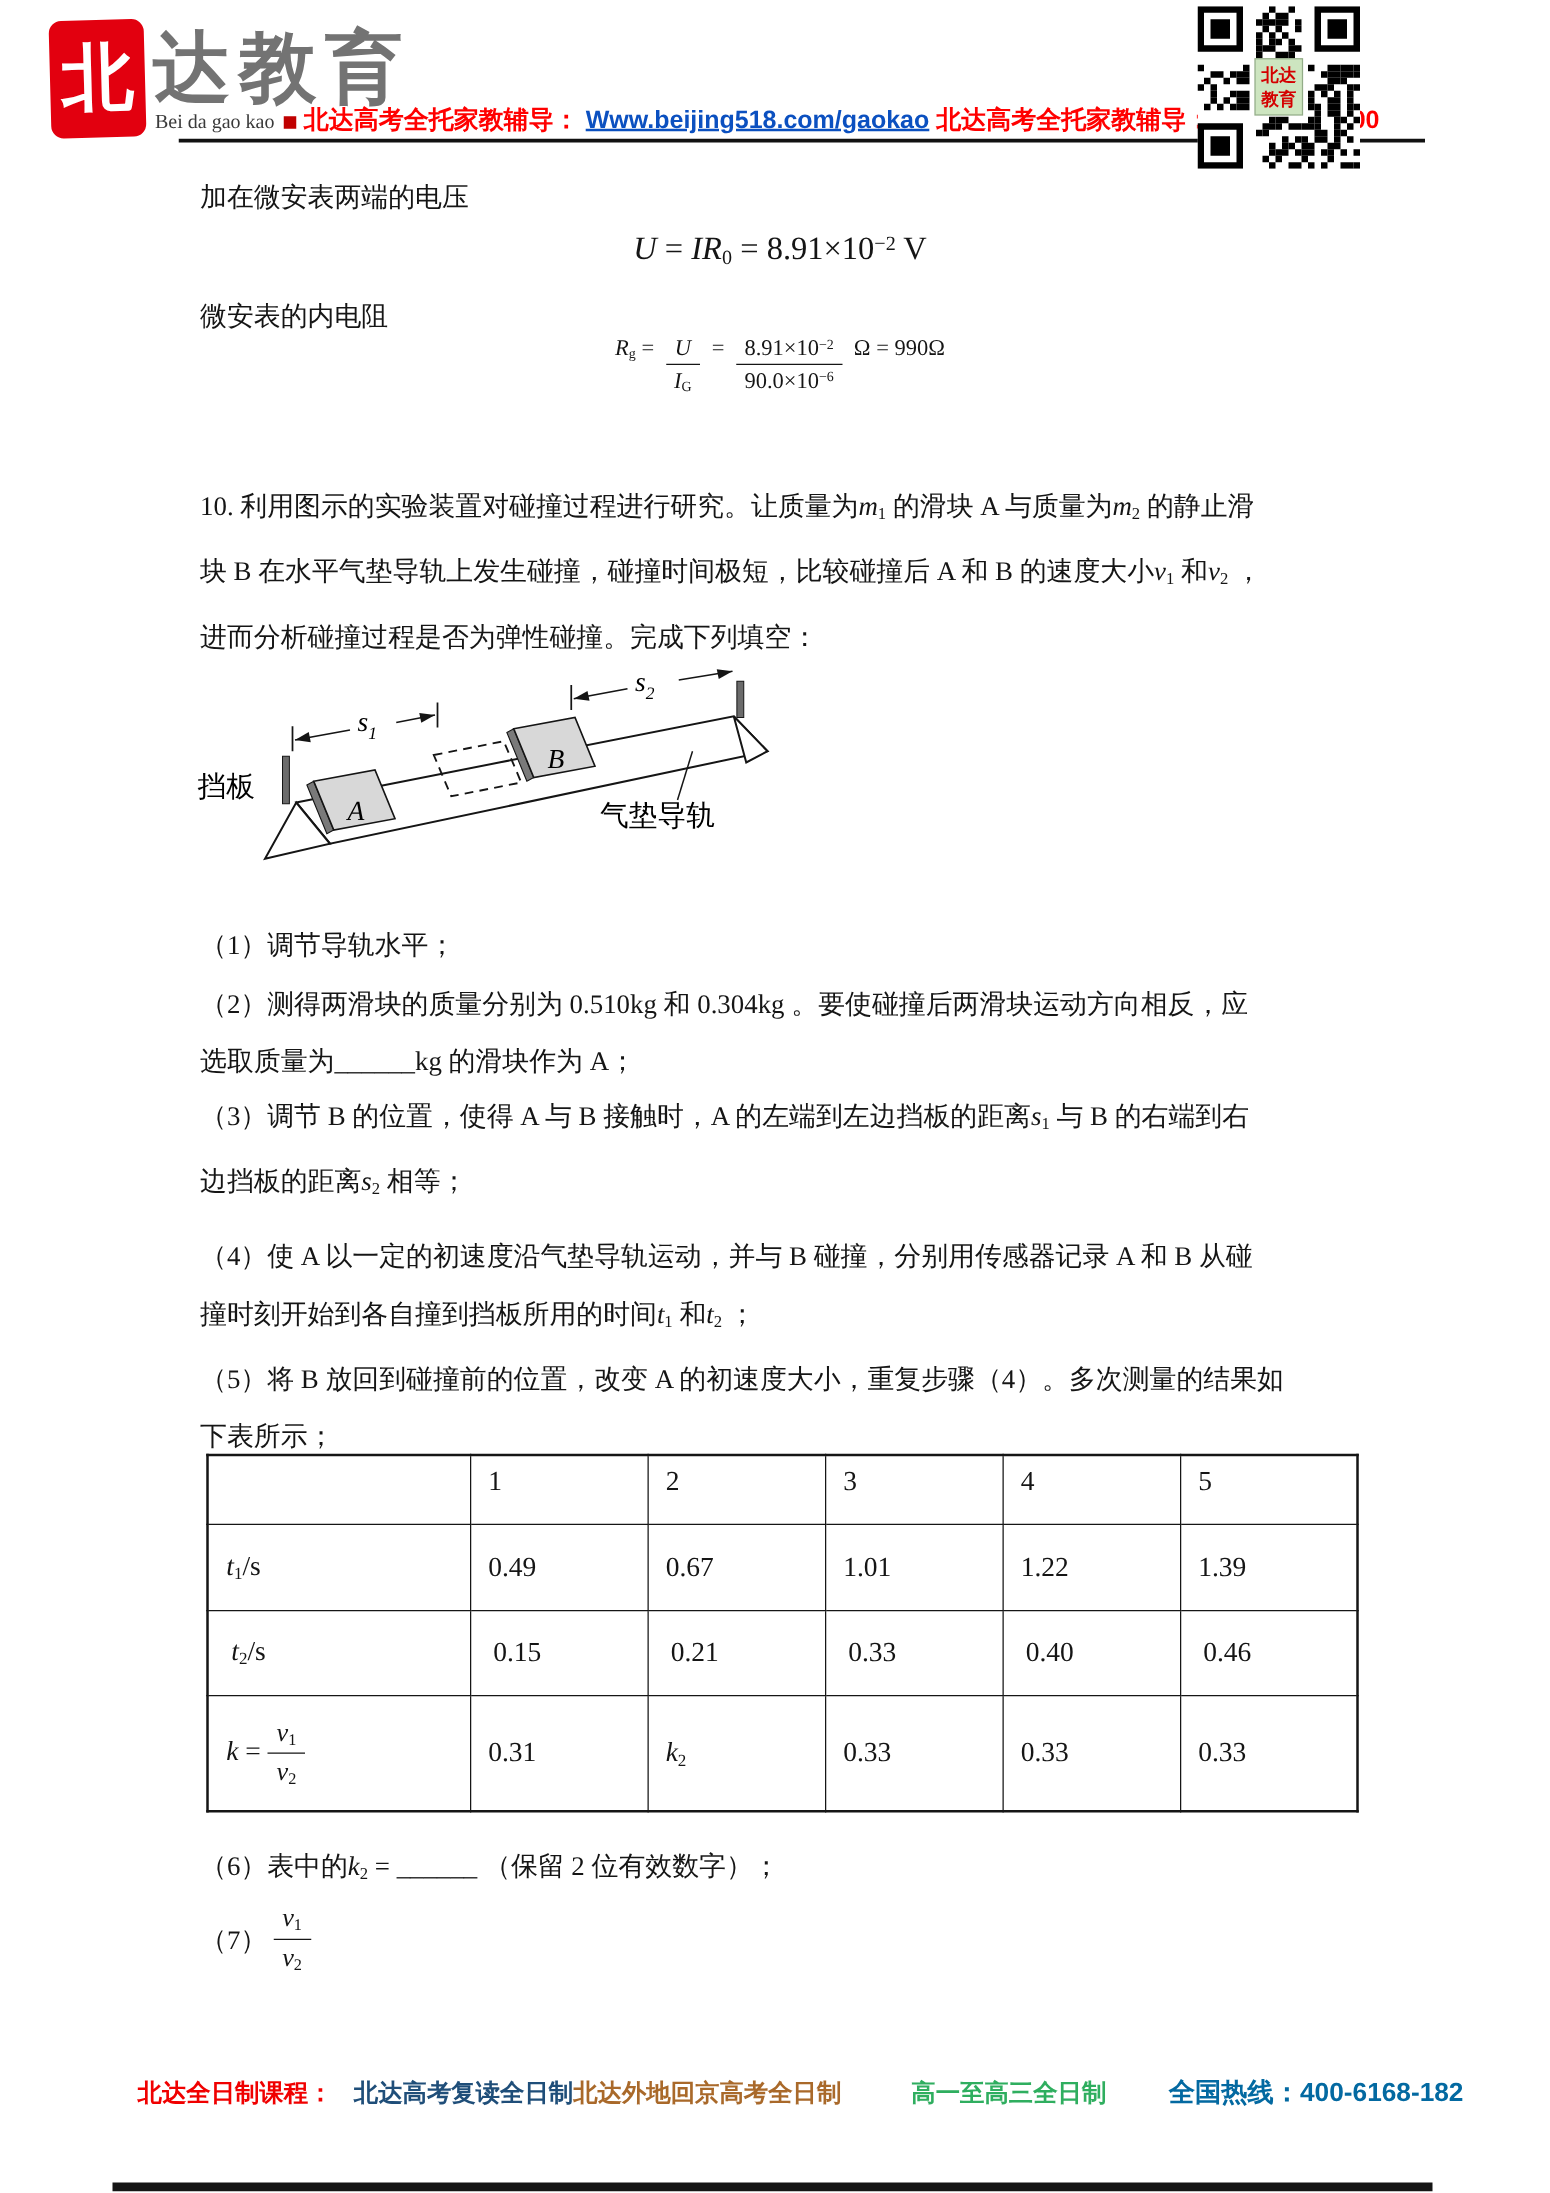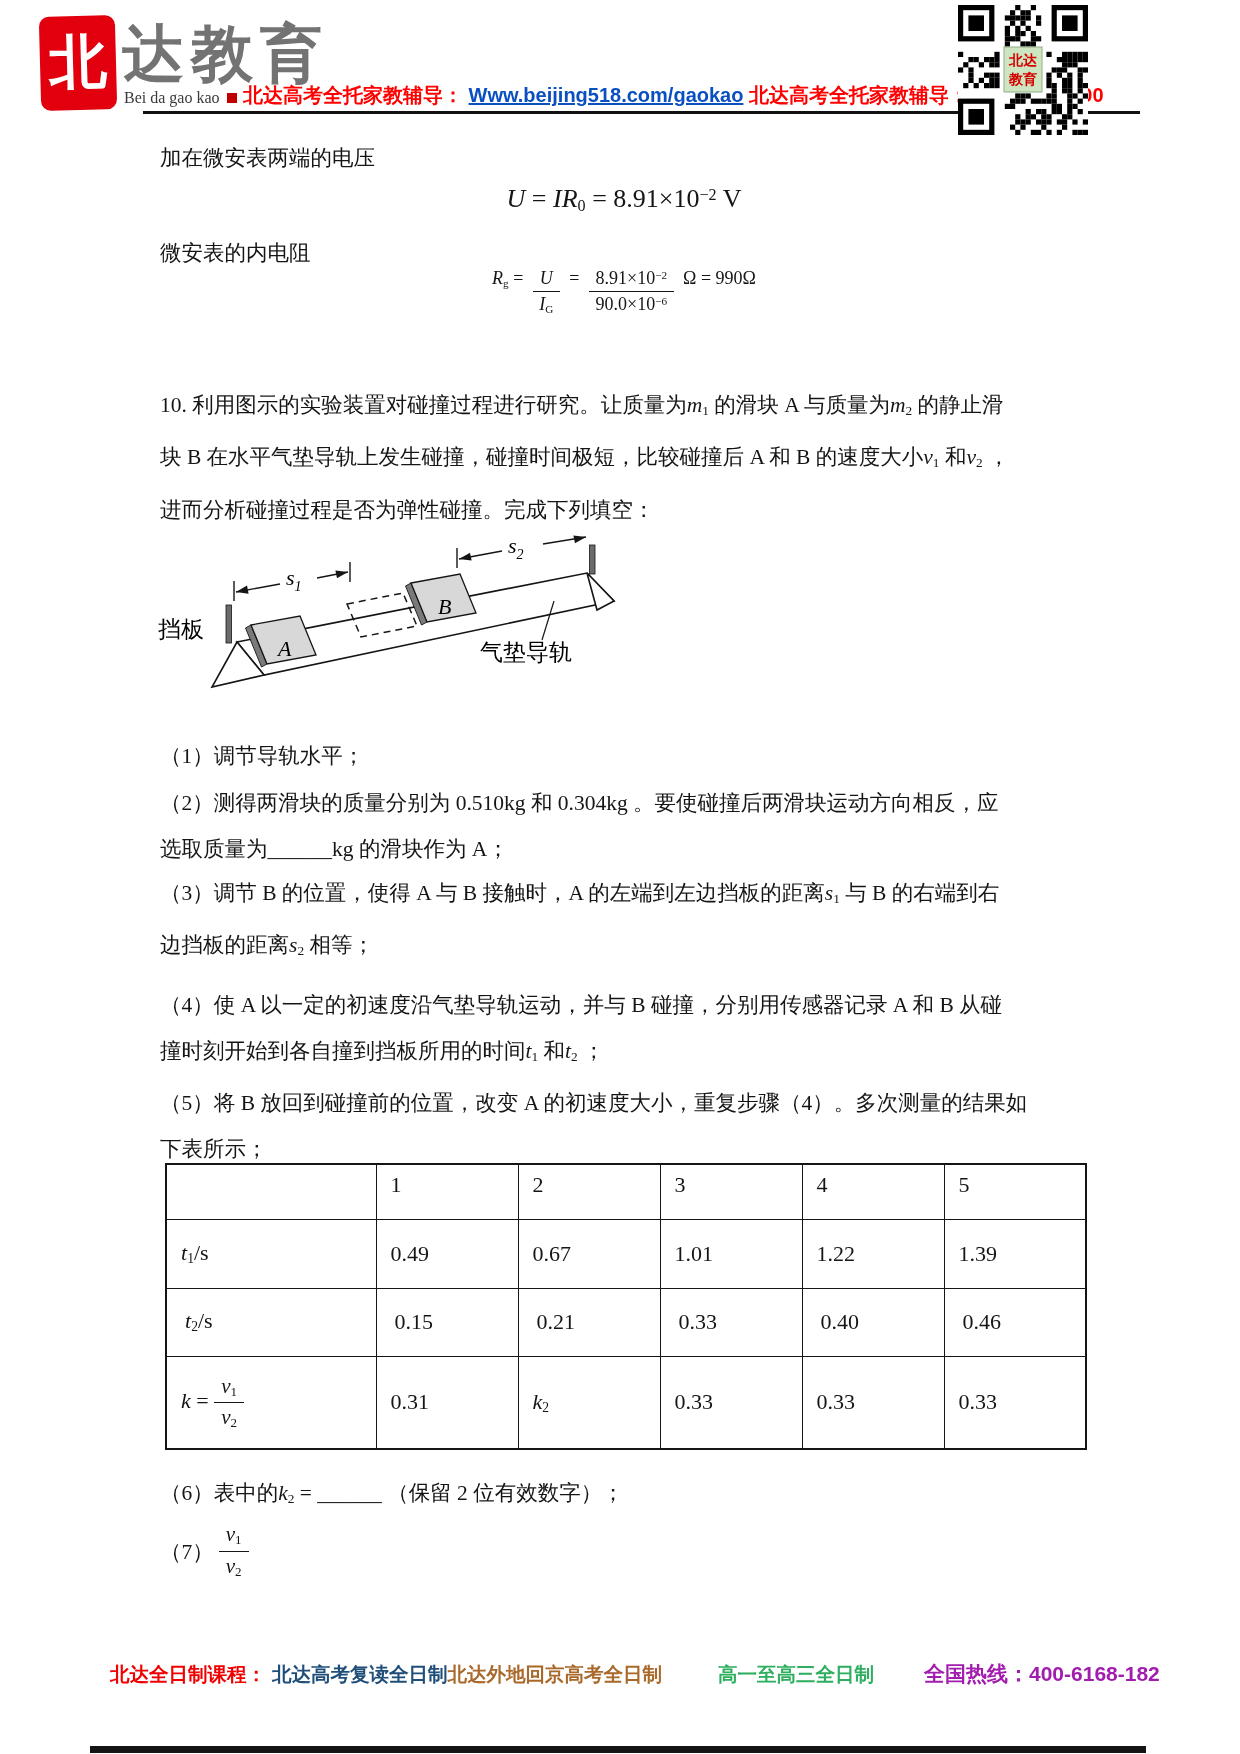--- a/index.html
+++ b/index.html
@@ -60,21 +60,21 @@
   .tblwrap { left:165px; top:1163px; }
   table.data { border-collapse:collapse; width:920px; table-layout:fixed; border:2.5px solid #151515; }
   table.data td { border:1.4px solid #151515; font-size:22px; padding-left:14px; vertical-align:middle; }
   table.data col.c0 { width:210px; } table.data col.cd { width:142px; }
   tr.hdr td { height:55px; vertical-align:top; padding-top:7px; }
   tr.r1 td { height:69px; } tr.r2 td { height:68px;padding-left:18px; } tr.r3 td { height:93px; }
 
   
   .footer { left:110px; top:1660px; display:flex; align-items:baseline; white-space:nowrap;
     font-family:"Liberation Sans","DejaVu Sans",sans-serif; font-weight:bold; font-size:19.5px; }
-  .f2 { margin-left:6px;text-align:center; } .f3 { } .f4 { margin-left:56px; }
+  .f2 { margin-left:17px;text-align:center; } .f3 { } .f4 { margin-left:56px; }
   .f5 { margin-left:50px; font-size:21px; }
   .bottom-bar { left:90px; top:1746px; width:1056px; height:7px; background:#151515; }
 </style>
 </head>
 <body>
 
 <div class="abs logo-stamp">
   <span>北</span>
 </div>
 <div class="abs brand">达教育</div>
@@ -407,15 +407,15 @@
       <span class="num"><i>v</i><sub>1</sub></span>
       <span class="den"><i>v</i><sub>2</sub></span>
     </span>
 </div>
 
 <div class="abs footer">
   <span style="color:#f00000">北达全日制课程：</span>
   <span class="f2" style="color:#1f4e79">北达高考复读全日制</span>
   <span class="f3" style="color:#a9692a">北达外地回京高考全日制</span>
   <span class="f4" style="color:#2fae5f">高一至高三全日制</span>
-  <span class="f5" style="color:#a21caf">全国热线：400-6168-182</span>
+  <span class="f5" style="color:#0369a1">全国热线：400-6168-182</span>
 </div>
 <div class="abs bottom-bar"></div>
 
 </body></html>

